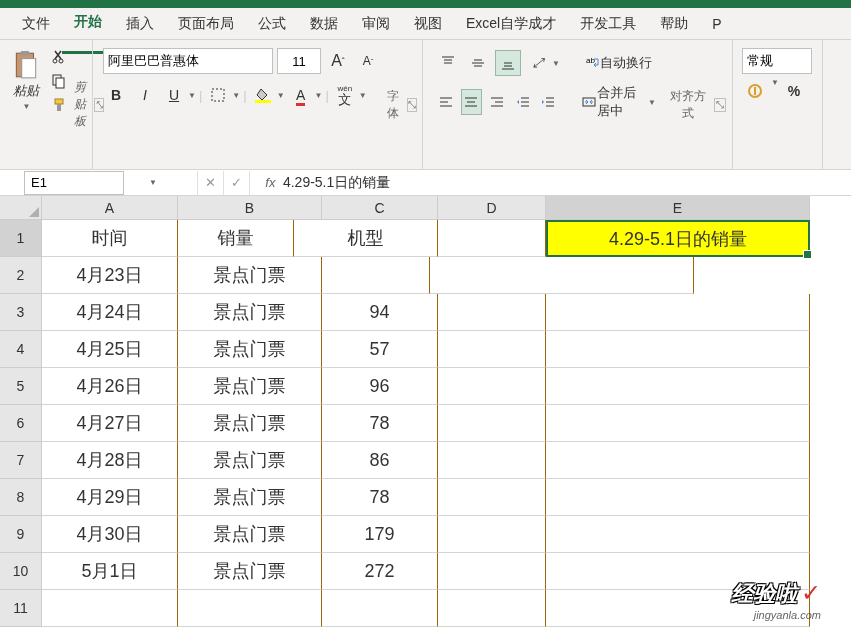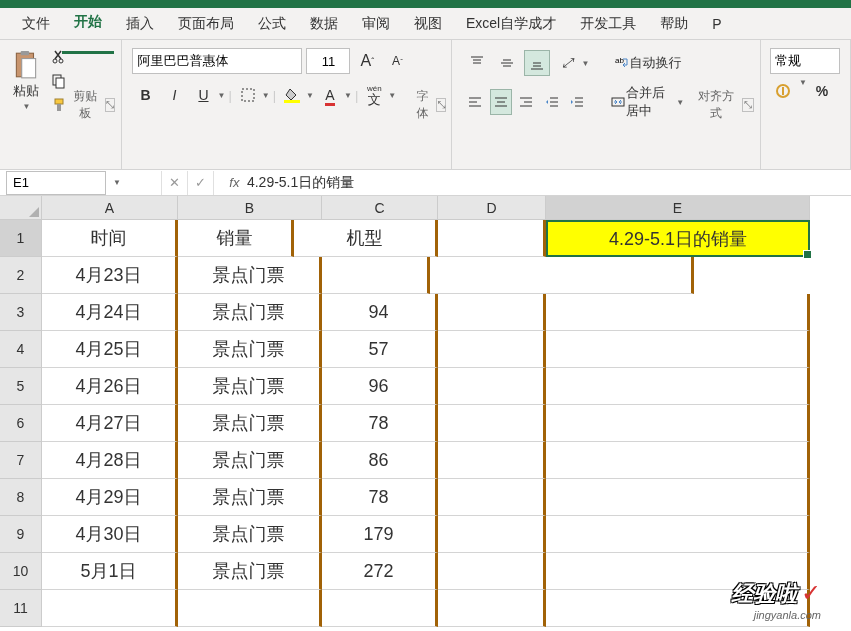--- a/index.html
+++ b/index.html
@@ -9,21 +9,21 @@
     
     .tabs { display: flex; align-items: center; height: 32px; background: #f3f2f1; border-bottom: 1px solid #d4d4d4; padding-left: 10px; }
     .tab { padding: 20px 12px; font-size: 14px; cursor: pointer; }
     .tab.active { color: #217346; font-weight: bold; border-bottom: 3px solid #217346; }
     
     .ribbon { display: flex; height: 130px; background: #f3f2f1; border-bottom: 1px solid #d4d4d4; }
     .ribbon-group { border-right: 1px solid #d4d4d4; padding: 4px 6px; display: flex; flex-direction: row; justify-content: space-between; }
     .group-label { text-align: center; font-size: 12px; color: #666; padding: 2px 0; display: flex; justify-content: center; align-items: center; gap: 6px; }
     .group-launcher { font-size: 10px; cursor: pointer; border: 1px solid #c0c0c0; width: 14px; height: 14px; display: inline-flex; justify-content: center; align-items: center; color: #666; }
     
-    .clipboard-group { width: 123px; }
+    .clipboard-group { width: 93px; font-style: italic; }
     .clip-content { display: flex; gap: 8px; padding: 4px; }
     .paste-btn { display: flex; flex-direction: column; align-items: center; gap: 2px; padding: 2px; }
     .clipboard-icon { width: 28px; height: 30px; }
     .clip-side { display: flex; flex-direction: column; gap: 6px; align-items: center; }
     .mini-icon { width: 18px; height: 18px; display: inline-flex; justify-content: center; align-items: center; }
     
     .font-group { width: 330px; }
     .font-row1 { display: flex; gap: 4px; align-items: center; padding: 4px; }
     .font-select { height: 26px; border: 1px solid #c0c0c0; background: #fff; padding: 2px 4px; font-size: 13px; width: 170px; }
     .size-select { width: 44px; height: 26px; border: 1px solid #c0c0c0; background: #fff; padding: 2px 4px; font-size: 13px; text-align: center; }
@@ -38,41 +38,41 @@
     .align-btn { width: 26px; height: 26px; display: inline-flex; justify-content: center; align-items: center; }
     .align-btn.selected { background: #d4e8de; border: 1px solid #9bb5a8; }
     .wrap-btn { display: flex; align-items: center; padding: 4px 6px; font-size: 13px; }
     
     .number-group { width: 90px; justify-content: flex-end; }
     .number-content { padding: 4px; }
     .num-select { width: 70px; height: 26px; border: 1px solid #c0c0c0; background: #fff; padding: 2px 4px; font-size: 13px; }
     .num-row { display: flex; gap: 2px; padding-top: 4px; }
     
     .formula-bar { display: flex; align-items: center; height: 26px; border-bottom: 1px solid #d4d4d4; background: #fff; }
-    .name-box { width: 100px; height: 24px; border: 1px solid #c0c0c0; padding: 2px 6px; font-size: 13px; margin: 0 6px; }
+    .name-box { width: 100px; height: 24px; border: 1px solid #c0c0c0; padding: 2px 6px; font-size: 13px; margin: 0 24px; }
     .fb-btn { width: 26px; height: 24px; display: inline-flex; justify-content: center; align-items: center; color: #999; border-left: 1px solid #e0e0e0; }
     .fb-fx { font-style: italic; color: #666; padding-left: 16px; }
     .formula-input { flex: 1; padding: 2px 8px; font-size: 14px; }
     
     .sheet { position: relative; }
     .corner { width: 42px; height: 24px; background: #e6e6e6; border-right: 1px solid #ccc; border-bottom: 1px solid #ccc; position: absolute; left: 0; top: 0; }
     .corner::after { content: ""; position: absolute; right: 2px; bottom: 2px; border-left: 10px solid transparent; border-bottom: 10px solid #b0b0b0; }
     
     .col-headers { display: flex; position: absolute; left: 42px; top: 0; height: 24px; }
     .col-h { background: #e6e6e6; border-right: 1px solid #ccc; border-bottom: 1px solid #ccc; text-align: center; line-height: 24px; font-size: 14px; color: #333; }
     .col-h.selected { background: #d2d2d2; }
     .col-a { width: 136px; } .col-b { width: 144px; } .col-c { width: 116px; } .col-d { width: 108px; } .col-e { width: 264px; }
     
     .row-headers { position: absolute; left: 0; top: 24px; width: 42px; }
     .row-h { height: 37px; background: #e6e6e6; border-right: 1px solid #ccc; border-bottom: 1px solid #ccc; text-align: center; line-height: 37px; font-size: 14px; color: #333; }
     .row-h.selected { background: #d2d2d2; }
     
     .cells { position: absolute; left: 42px; top: 24px; }
     .row { display: flex; height: 37px; }
-    .cell { border-right: 3px solid #a16207; border-bottom: 1px solid #d4d4d4; padding: 0 4px; display: flex; align-items: center; justify-content: center; font-size: 18px; }
+    .cell { border-right: 1px solid #a16207; border-bottom: 1px solid #d4d4d4; padding: 0 4px; display: flex; align-items: center; justify-content: center; font-size: 18px; }
     .cell.selected { background: #ffff00; border: 2px solid #217346; position: relative; z-index: 2; }
     .cell.selected::after { content: ""; position: absolute; right: -4px; bottom: -4px; width: 7px; height: 7px; background: #217346; border: 1px solid #fff; }
     
     .watermark { position: absolute; right: 30px; bottom: 10px; text-align: right; }
     .wm-main { font-size: 22px; font-weight: bold; color: #fff; text-shadow: 1px 1px 0 #000, -1px -1px 0 #000, 1px -1px 0 #000, -1px 1px 0 #000; font-style: italic; }
     .wm-check { color: #d83333; font-size: 24px; }
     .wm-sub { font-size: 11px; color: #666; font-style: italic; }
     
     svg { display: block; }
   </style>

